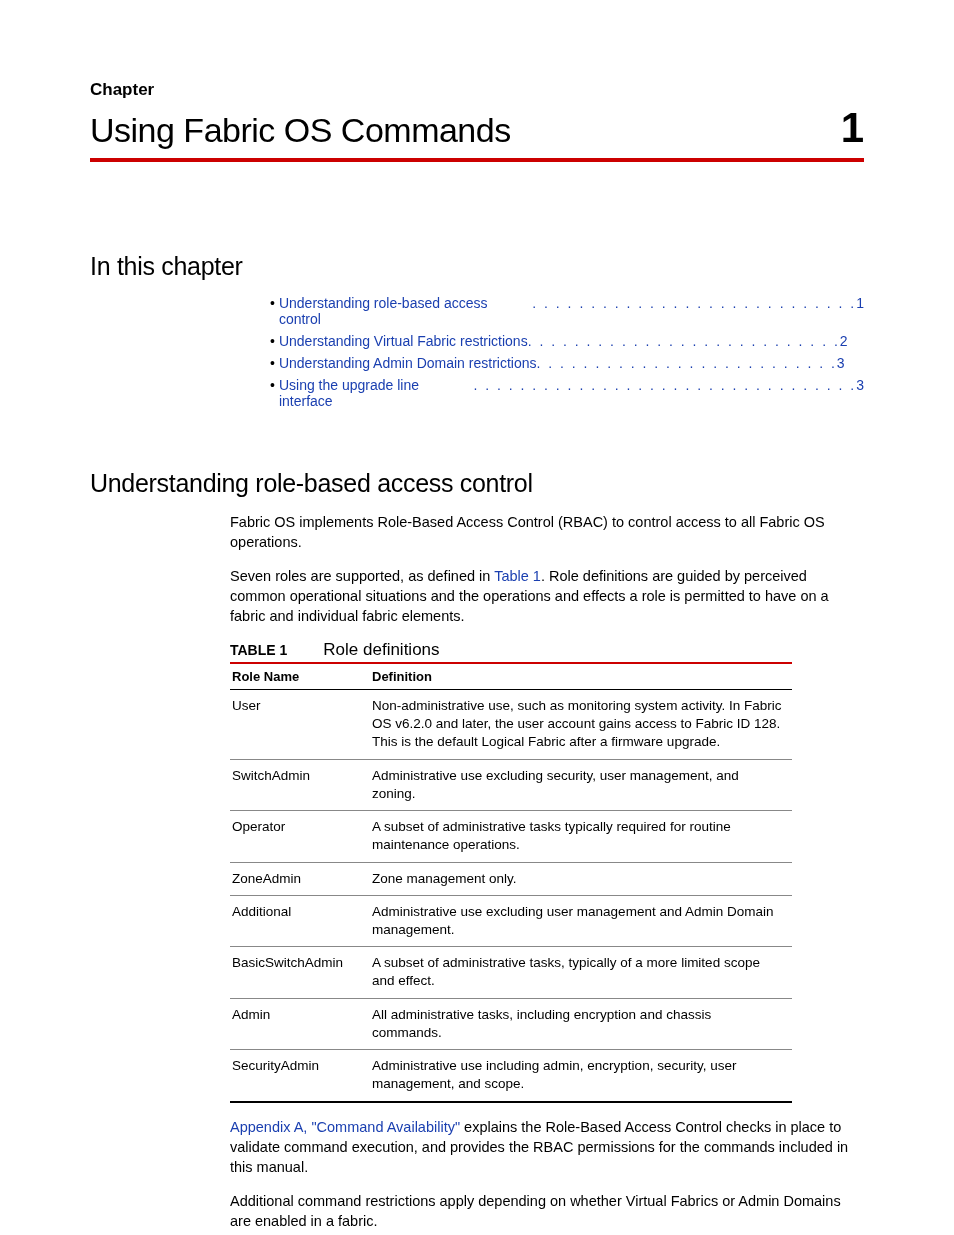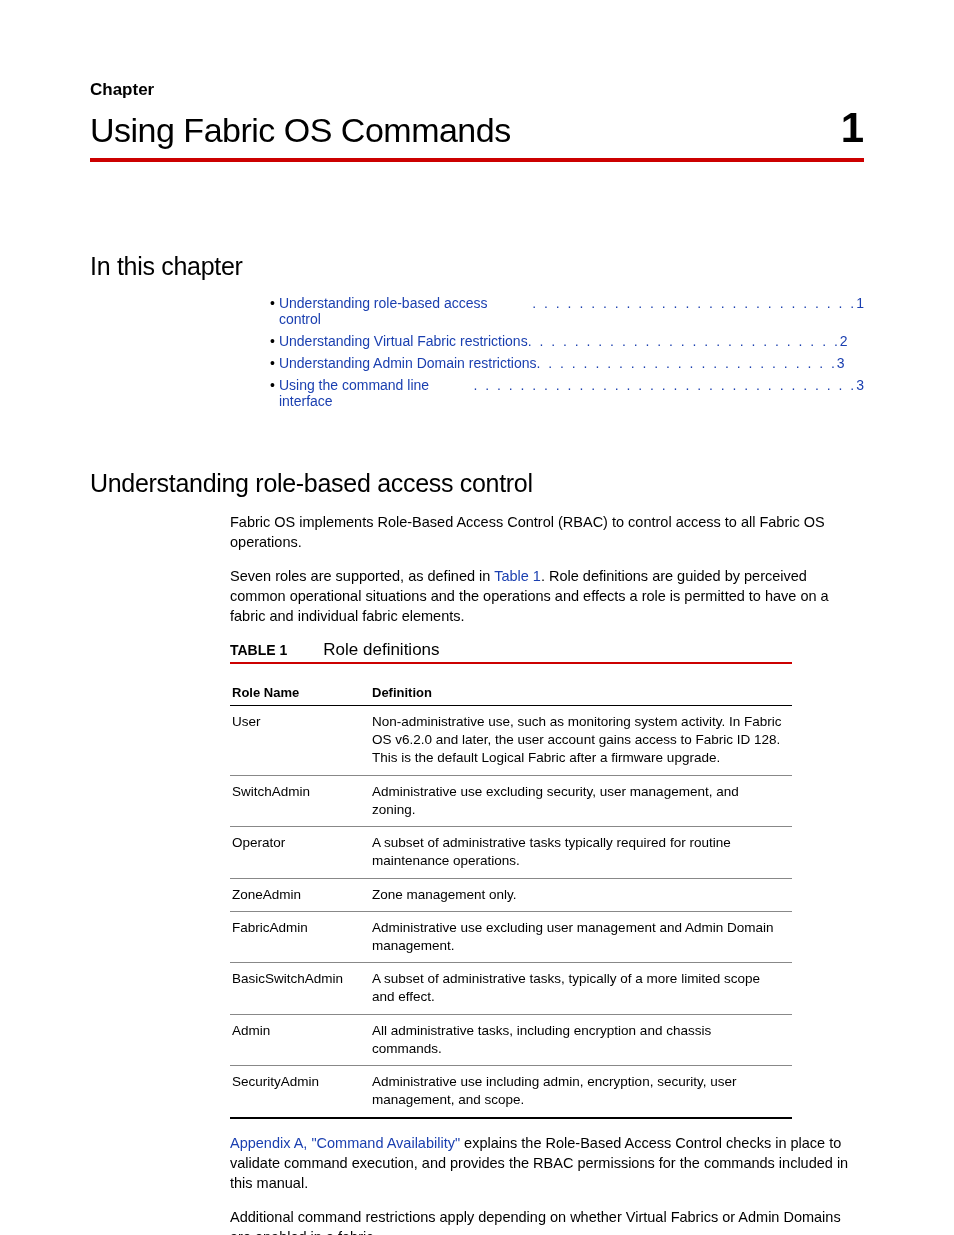--- a/index.html
+++ b/index.html
@@ -100,21 +100,21 @@
     width: 562px;
     border-collapse: collapse;
     font-size: 13.5px;
   }
   table.role-table th {
     text-align: left;
     font-family: "Arial Narrow", Arial, sans-serif;
     font-stretch: condensed;
     font-weight: bold;
     font-size: 13px;
-    padding: 21px 8px 5px 2px;
+    padding: 5px 8px 5px 2px;
     border-top: 2px solid #cc0000;
     border-bottom: 1px solid #000;
     margin-top: 32px;
   }
   table.role-table td {
     padding: 7px 8px 7px 2px;
     border-bottom: 1px solid #888;
     vertical-align: top;
     line-height: 1.35;
   }
@@ -149,21 +149,21 @@
     <span class="toc-page">2</span>
   </div>
   <div class="toc-item">
     <span class="toc-bullet">•</span>
     <span class="toc-text">Understanding Admin Domain restrictions</span>
     <span class="toc-dots"> . . . . . . . . . . . . . . . . . . . . . . . . . .  </span>
     <span class="toc-page">3</span>
   </div>
   <div class="toc-item">
     <span class="toc-bullet">•</span>
-    <span class="toc-text">Using the command line interface</span>
+    <span class="toc-text">Using the upgrade line interface</span>
     <span class="toc-dots"> . . . . . . . . . . . . . . . . . . . . . . . . . . . . . . . . .  </span>
     <span class="toc-page">3</span>
   </div>
 </div>
 
 <h2 class="section-heading">Understanding role-based access control</h2>
 
 <p class="body-text">Fabric OS implements Role-Based Access Control (RBAC) to control access to all Fabric OS operations.</p>
 
 <p class="body-text">
@@ -193,21 +193,21 @@
       </tr>
     <tr>
         <td>Operator</td>
         <td>A subset of administrative tasks typically required for routine maintenance operations.</td>
       </tr>
     <tr>
         <td>ZoneAdmin</td>
         <td>Zone management only.</td>
       </tr>
     <tr>
-        <td>FabricAdmin</td>
+        <td>Additional</td>
         <td>Administrative use excluding user management and Admin Domain management.</td>
       </tr>
     <tr>
         <td>BasicSwitchAdmin</td>
         <td>A subset of administrative tasks, typically of a more limited scope and effect.</td>
       </tr>
     <tr>
         <td>Admin</td>
         <td>All administrative tasks, including encryption and chassis commands.</td>
       </tr>

